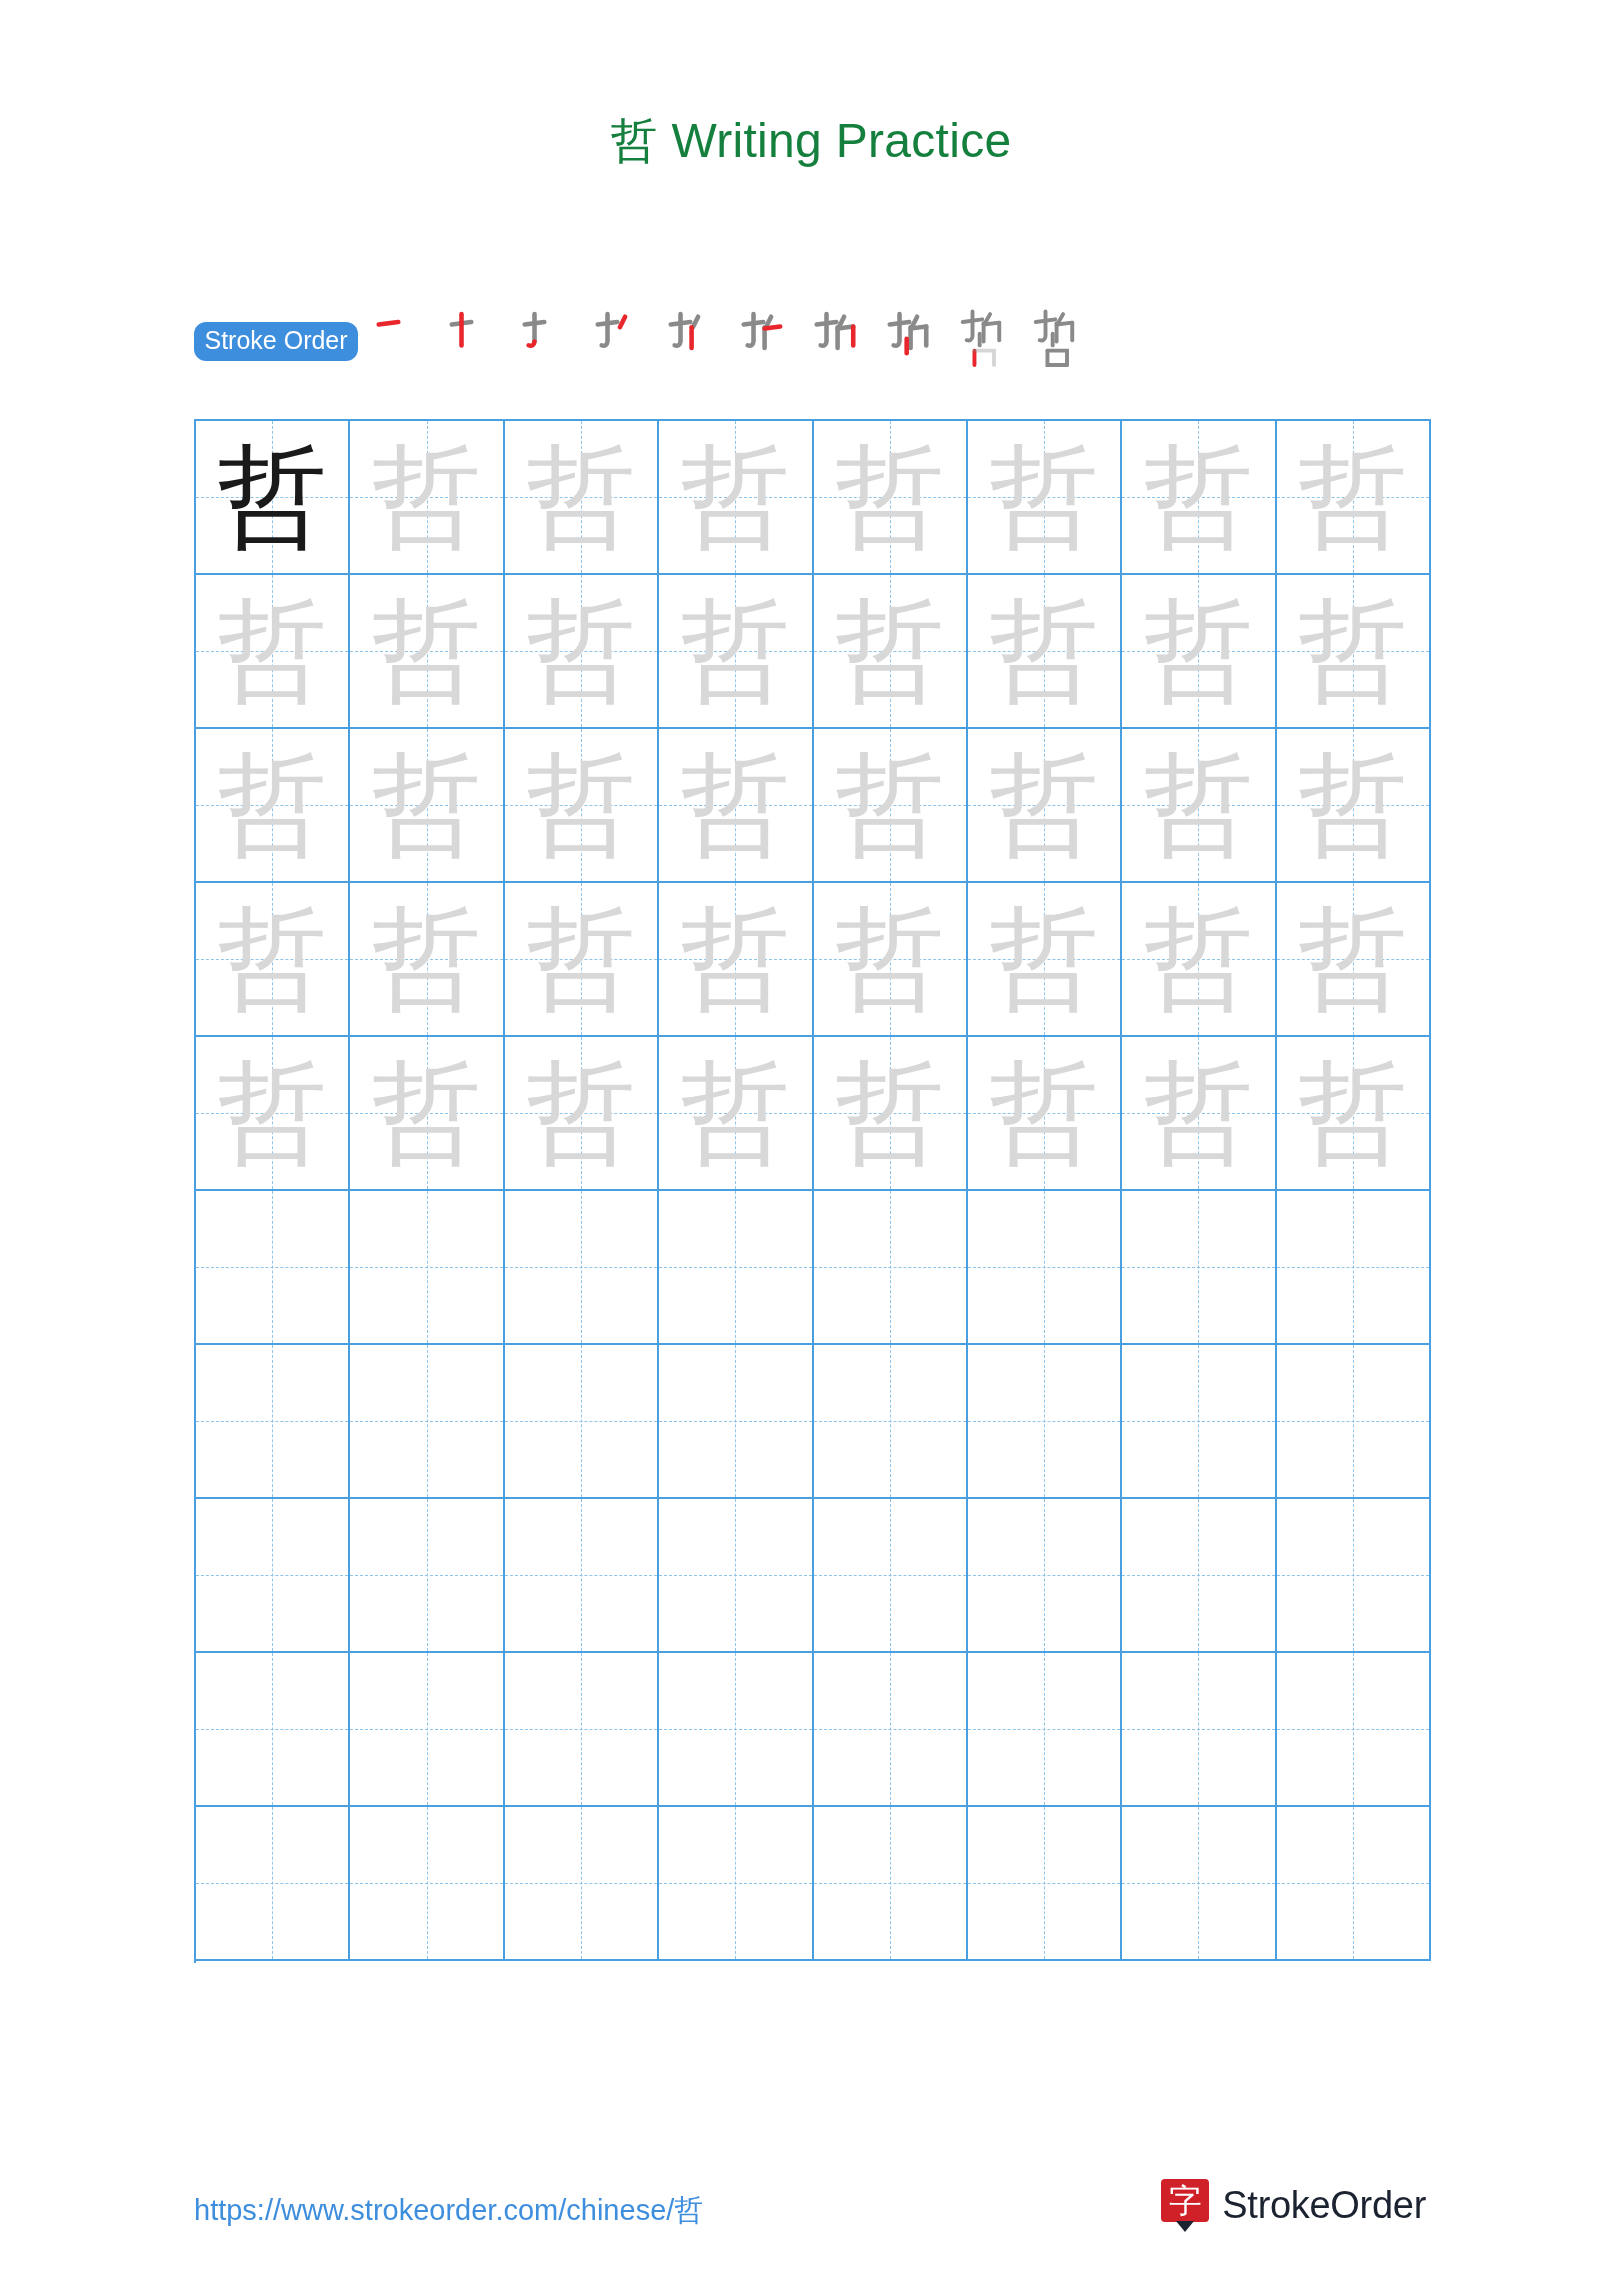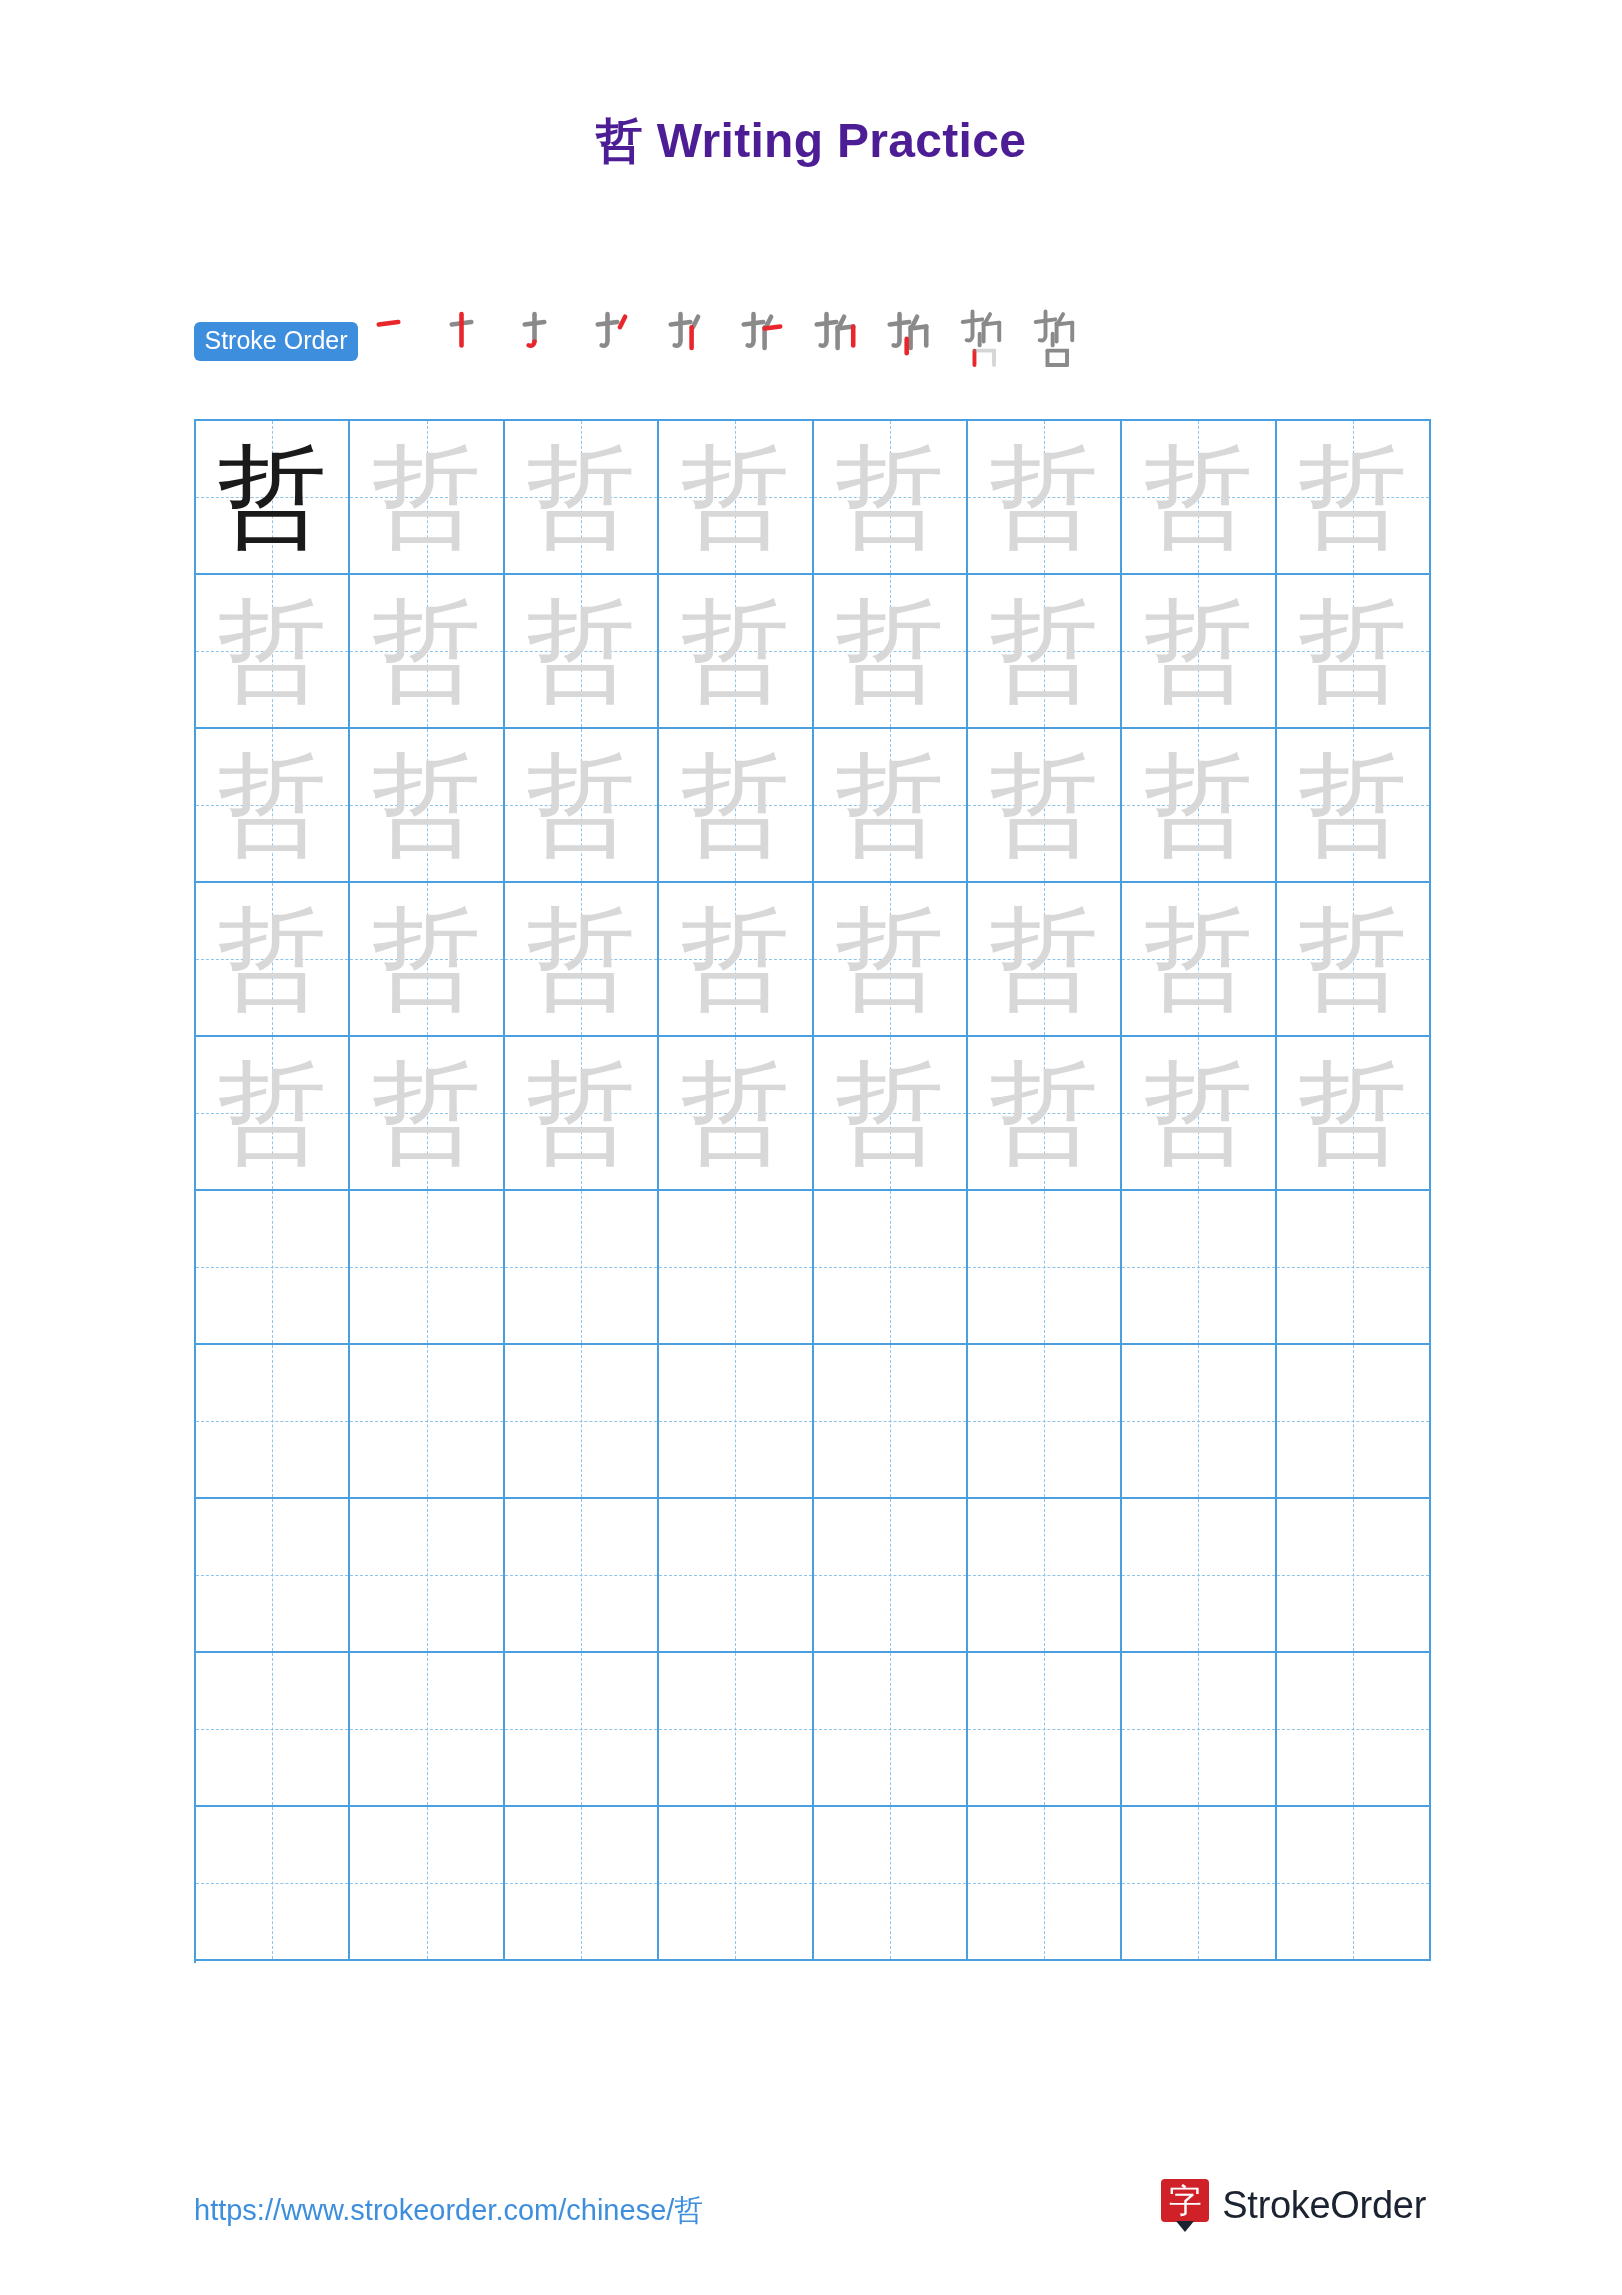--- a/index.html
+++ b/index.html
@@ -16,23 +16,23 @@
   }
 
   
   .title {
     position: absolute;
     top: 110px;
     left: 0;
     width: 1622px;
     text-align: center;
     font-size: 48px;
-    color: #4c1d95;
+    color: #15803d;
     letter-spacing: 0.3px;
-    font-weight: 700;
+    font-weight: 400;
     white-space: nowrap;
   }
   .title .han {
     font-family: "DejaVu Sans", sans-serif;
     font-size: 47px;
   }
 
   
   .stroke-order-row {
     position: absolute;
@@ -40,21 +40,21 @@
     left: 194px;
     display: flex;
     align-items: center;
   }
   .stroke-order-badge {
     background: #3e8ede;
     color: #ffffff;
     font-size: 25px;
     padding: 6.5px 10.5px 7.9px 10.5px;
     line-height: 1;
-    border-radius: 6px;
+    border-radius: 12px;
     white-space: nowrap;
   }
   .stroke-list {
     display: flex;
     align-items: flex-start;
     margin-left: 9.2px;
   }
   .stroke-cell {
     width: 73px;
     height: 73px;

